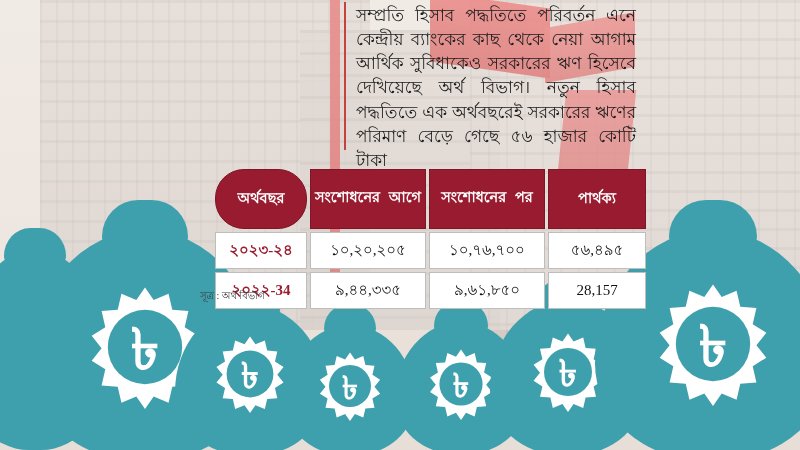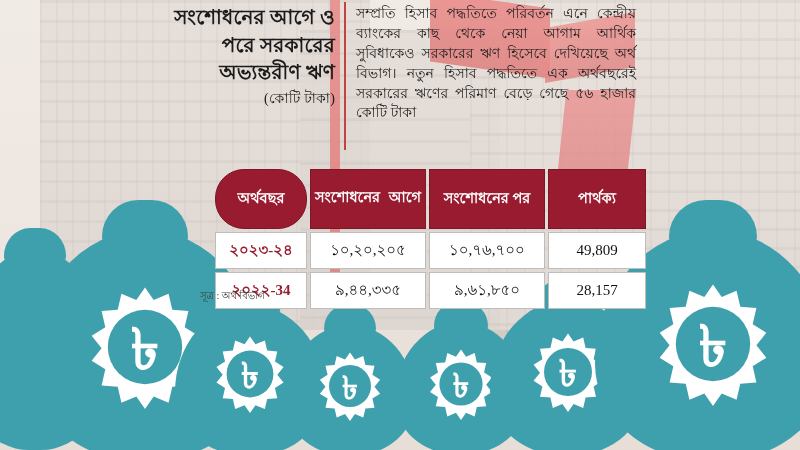--- a/index.html
+++ b/index.html
@@ -122,21 +122,21 @@
     left: 344px; top: 2px;
     width: 2px; height: 148px;
     background: #c7413f;
   }
   .lede {
     position: absolute;
     left: 356px; top: 4px;
     width: 280px;
     color: #1b1b1b;
     font-family: "Liberation Serif", "DejaVu Serif", serif;
-    font-size: 14px;
+    font-size: 17px;
     line-height: 1.42;
     text-align: justify;
   }
 
   
   .table-wrap {
     position: absolute;
     left: 212px; top: 166px;
     width: 408px;
   }
@@ -271,45 +271,41 @@
       <svg width="124" height="124" viewBox="0 0 100 100" aria-hidden="true">
         <g fill="#ffffff">
           <path d="M50 2 l7 10 12-5 3 13 13 1 -3 13 11 7 -8 10 8 10 -11 7 3 13 -13 1 -3 13 -12-5 -7 10 -7-10 -12 5 -3-13 -13-1 3-13 -11-7 8-10 -8-10 11-7 -3-13 13-1 3-13 12 5z"></path>
         </g>
         <circle cx="50" cy="50" r="30" fill="#3fa0ad"></circle>
         <text x="50" y="68" text-anchor="middle" font-size="46" font-family="Liberation Serif, DejaVu Serif, serif" fill="#ffffff">৳</text>
       </svg>
     </div>
   </div>
 
-  <div class="headline">
-    <span>সংশোধনের আগে ও পরে সরকারের অভ্যন্তরীণ ঋণ</span>
-    <span class="unit">(কোটি টাকা)</span>
-  </div>
 
   <div class="vrule"></div>
 
   <div class="lede">সম্প্রতি হিসাব পদ্ধতিতে পরিবর্তন এনে কেন্দ্রীয় ব্যাংকের কাছ থেকে নেয়া আগাম আর্থিক সুবিধাকেও সরকারের ঋণ হিসেবে দেখিয়েছে অর্থ বিভাগ। নতুন হিসাব পদ্ধতিতে এক অর্থবছরেই সরকারের ঋণের পরিমাণ বেড়ে গেছে ৫৬ হাজার কোটি টাকা</div>
 
   <div class="table-wrap">
     <table class="data">
       <thead>
         <tr>
           <th style="width:86px;border-radius:29px;">অর্থবছর</th>
           <th style="width:110px;font-family:Liberation Mono, monospace;">সংশোধনের আগে</th>
-          <th style="width:110px;">সংশোধনের পর</th>
+          <th style="width:110px;font-family:Liberation Mono, monospace;">সংশোধনের পর</th>
           <th style="width:92px;margin-left:42px;">পার্থক্য</th>
         </tr>
       </thead>
       <tbody>
         <tr>
           <td class="year">২০২৩-২৪</td>
           <td>১০,২০,২০৫</td>
           <td>১০,৭৬,৭০০</td>
-          <td>49,809</td>
+          <td>৫৬,৪৯৫</td>
         </tr>
         <tr>
           <td class="year">২০২২-34</td>
           <td>৯,৪৪,৩৩৫</td>
           <td>৯,৬১,৮৫০</td>
           <td>28,157</td>
         </tr>
       </tbody>
     </table>
   </div>

